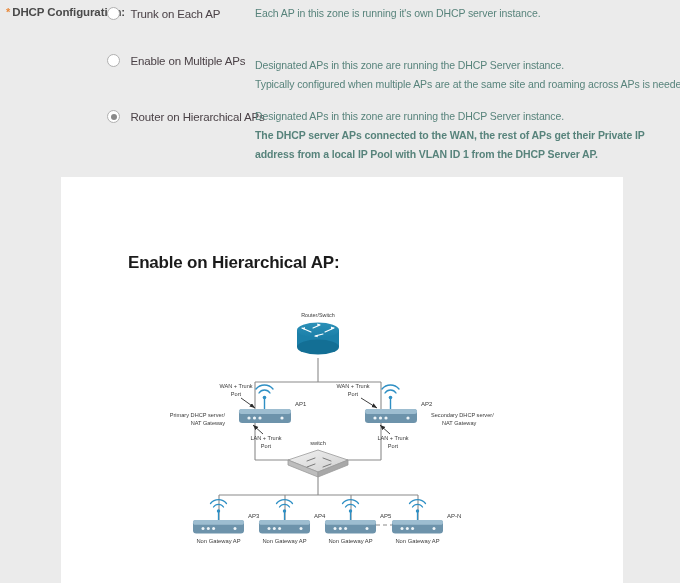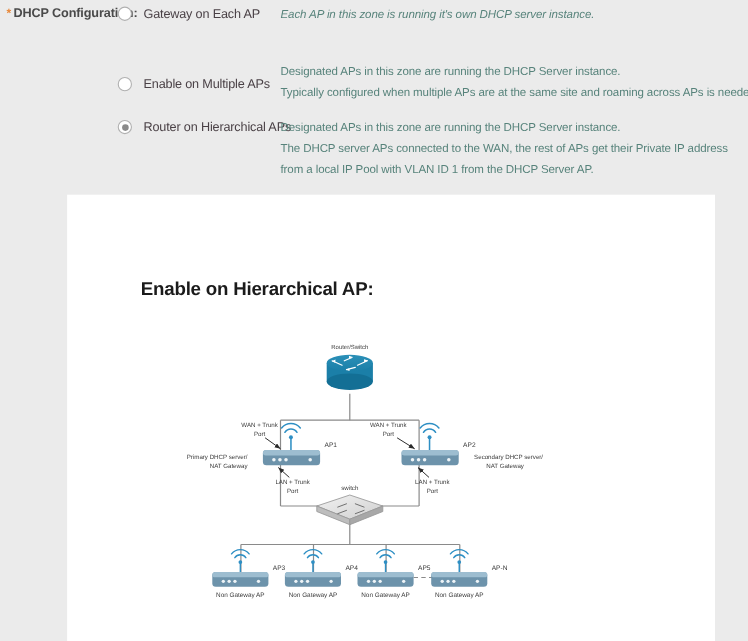--- a/index.html
+++ b/index.html
@@ -38,21 +38,21 @@
     color: #e8883a;
     font-size: 11px;
     margin-right: 2px;
   }
 
   .radio-row {
     position: absolute;
     left: 107px;
   }
   .radio-row.r0 { top: 4px; }
-  .radio-row.r1 { top: 68px; text-align: center; }
+  .radio-row.r1 { top: 51px; text-align: center; }
   .radio-row.r2 { top: 107px; }
 
   .radio-outer {
     display: inline-block;
     vertical-align: middle;
     width: 13px;
     height: 13px;
     border: 1px solid #b0b0b0;
     border-radius: 50%;
     background: #fff;
@@ -80,35 +80,34 @@
 
   .desc-block {
     position: absolute;
     left: 255px;
     font-size: 10.5px;
     color: #57837b;
     line-height: 19px;
     letter-spacing: -0.1px;
     white-space: nowrap;
   }
-  .desc-block.d0 { top: 4px; font-style: italic; }
+  .desc-block.d0 { top: 4px; }
   .desc-block.d1 { top: 56px; }
   .desc-block.d2 { top: 107px; }
-  .desc-block .wrapline { white-space: normal; width: 420px; }
+  .desc-block .wrapline { white-space: normal; width: 420px; font-weight: bold; }
 
   
   #diagram-panel {
     position: absolute;
     left: 61px;
     top: 177px;
     width: 562px;
     height: 406px;
     background: #ffffff;
     overflow: hidden;
-    padding-left: 27px;
   }
   #diagram-title {
     position: absolute;
     left: 67px;
     top: 76px;
     font-size: 17px;
     font-weight: bold;
     color: #1b1b1b;
     letter-spacing: -0.2px;
   }
@@ -123,21 +122,21 @@
 <body>
 
 <div id="form-area">
 
   <div class="field-label">
     <span class="req-star">*</span><span>DHCP Configuration:</span>
   </div>
 
   <div class="radio-row r0">
     <span class="radio-outer"></span>
-    <span class="radio-label">Gateway on Each AP</span>
+    <span class="radio-label">Trunk on Each AP</span>
   </div>
   <div class="desc-block d0">
     <div>Each AP in this zone is running it's own DHCP server instance.</div>
   </div>
 
   <div class="radio-row r1">
     <span class="radio-outer"></span>
     <span class="radio-label">Enable on Multiple APs</span>
   </div>
   <div class="desc-block d1">

